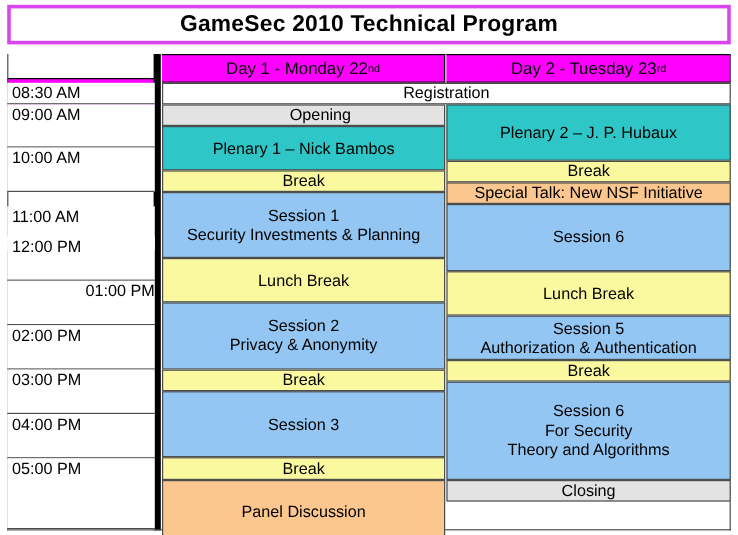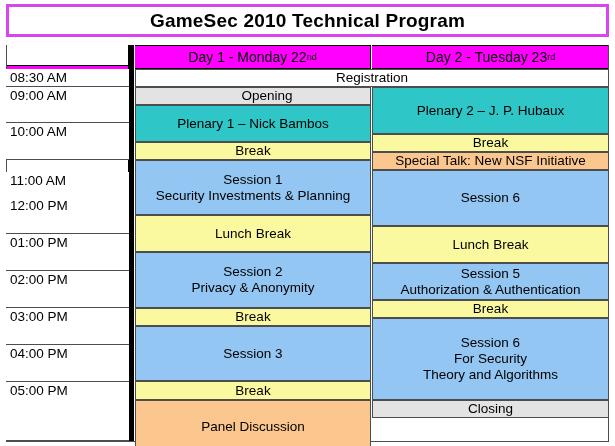--- a/index.html
+++ b/index.html
@@ -176,21 +176,21 @@
   <div id="rule-thick"></div>
   <div id="rule-right"></div>
   <div id="rule-bottom"></div>
 
   <div id="time-column">
       <div class="timecell" style="top: 69px; height: 18px;">08:30 AM</div>
       <div class="timecell" style="top: 87px; height: 36px;">09:00 AM</div>
       <div class="timecell" style="top: 123px; height: 37px;">10:00 AM</div>
       <div class="timecell" style="top: 172px; height: 37px;">11:00 AM</div>
       <div class="timecell" style="top: 197px; height: 37px;">12:00 PM</div>
-      <div class="timecell" style="top: 234px; height: 37px;">01:00 PM</div>
+      <div class="timecell" style="top: 234px; height: 37px; text-align: right;">01:00 PM</div>
       <div class="timecell" style="top: 271px; height: 37px;">02:00 PM</div>
       <div class="timecell" style="top: 308px; height: 37px;">03:00 PM</div>
       <div class="timecell" style="top: 345px; height: 37px;">04:00 PM</div>
       <div class="timecell" style="top: 382px; height: 59px;">05:00 PM</div>
     </div>
 
   <div id="events-layer">
       <div class="ev" style="left: 135px; width: 474px; top: 69px; height: 18px; background: rgb(255, 255, 255); text-align: center;">
         <span>Registration</span>
       </div>

